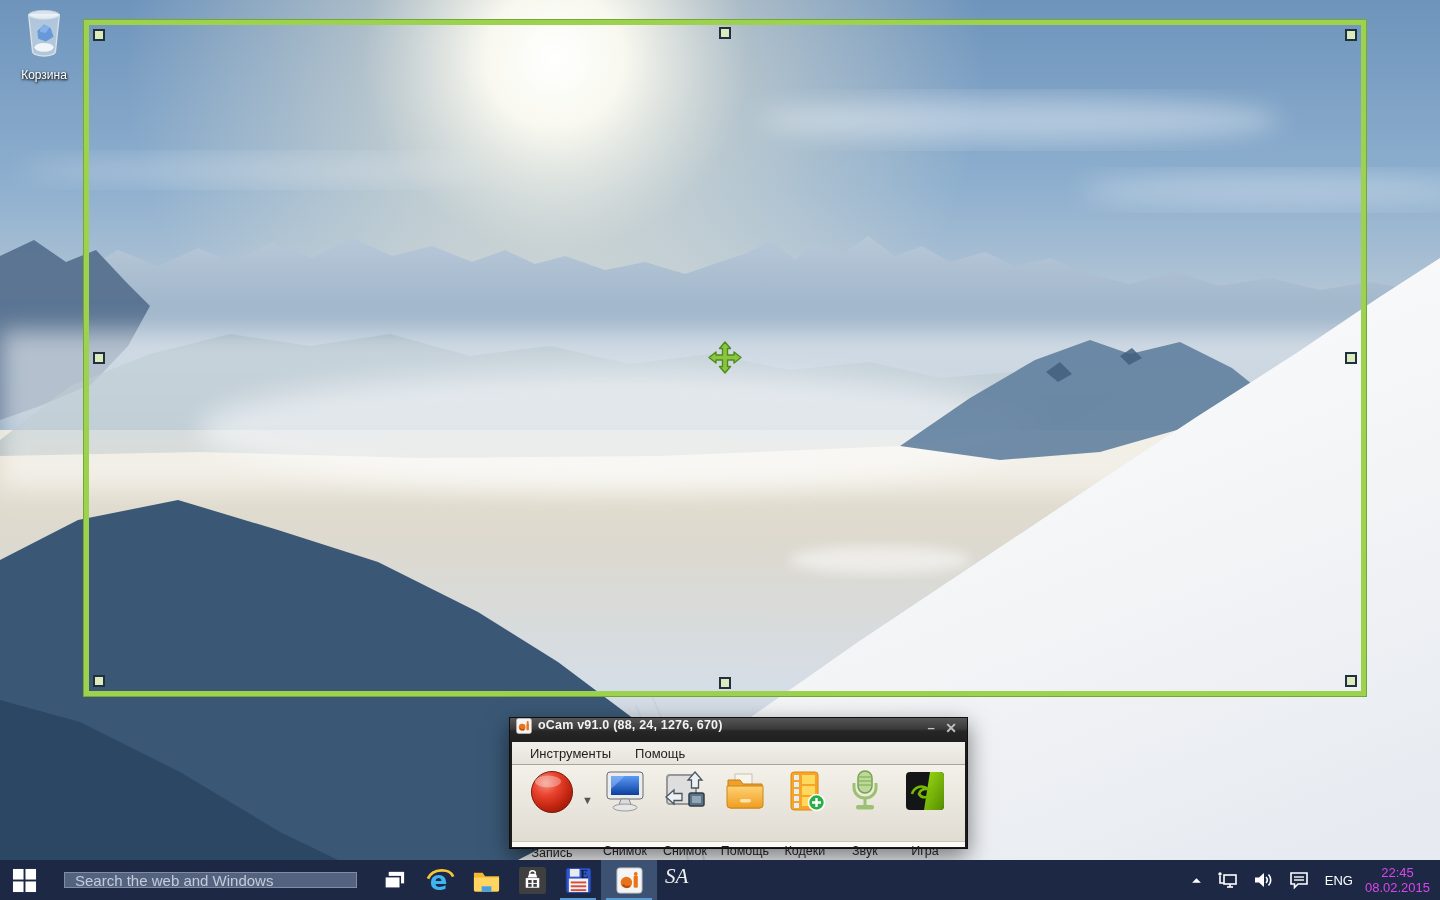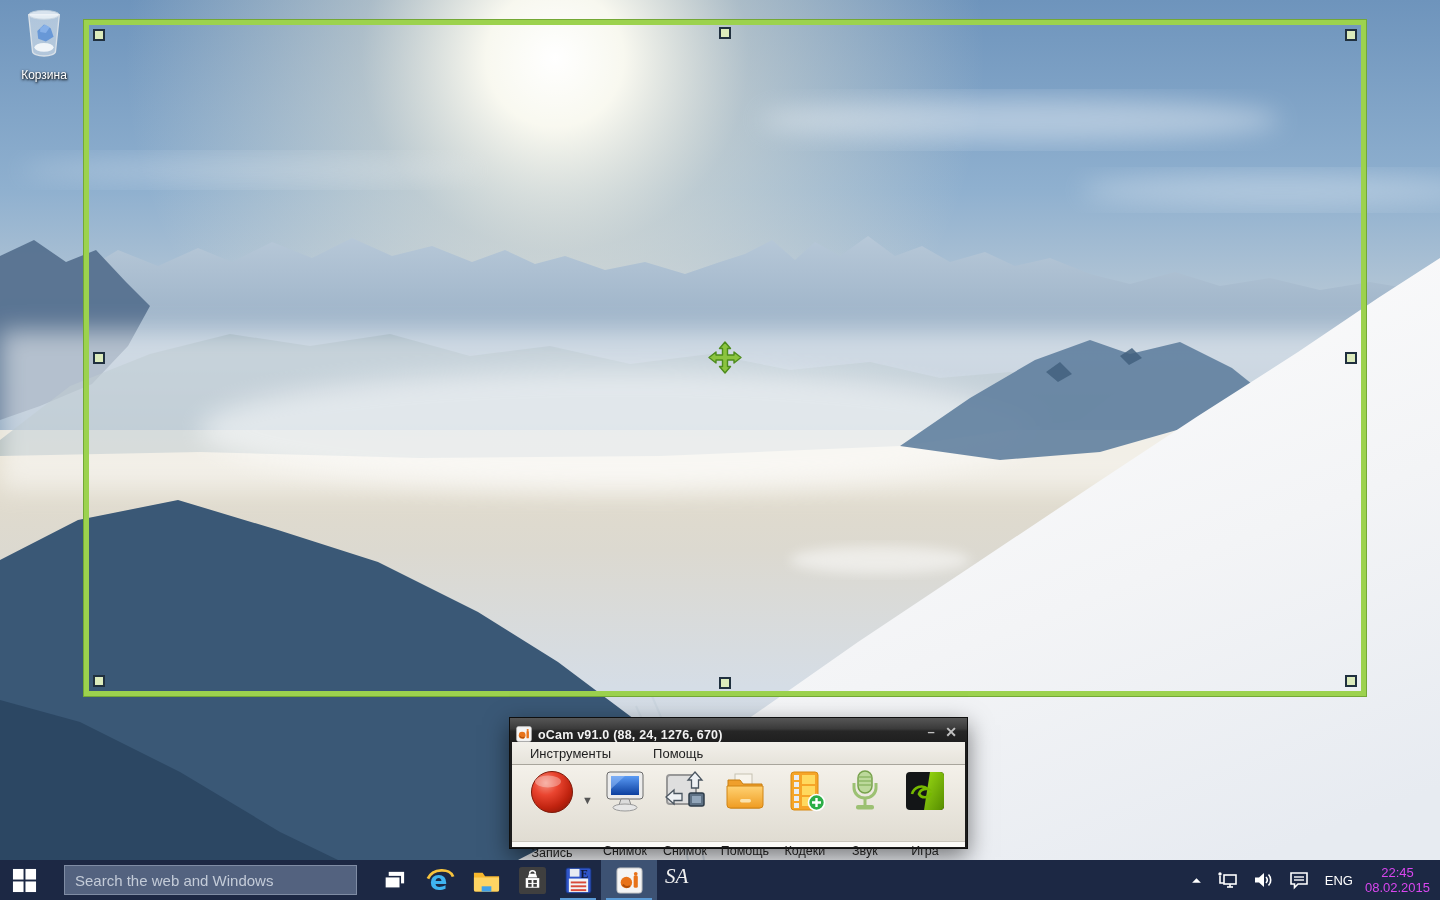--- a/index.html
+++ b/index.html
@@ -24,45 +24,45 @@
   .handle{position:absolute;width:12px;height:12px;background:var(--handle-fill);
     border:2px solid #20303f;}
   .h-tl{left:4px;top:4px;} .h-tc{left:calc(50% - 6px);top:2px;} .h-tr{right:4px;top:4px;}
   .h-ml{left:4px;top:calc(50% - 6px);} .h-mr{right:4px;top:calc(50% - 6px);}
   .h-bl{left:4px;bottom:4px;} .h-bc{left:calc(50% - 6px);bottom:2px;} .h-br{right:4px;bottom:4px;}
   .move-anchor{position:absolute;left:calc(50% - 18px);top:calc(50% - 18px);width:36px;height:36px;}
 
   
   .ocam{position:absolute;left:509px;top:717px;width:459px;height:132px;background:#1b1b1b;
     border:1px solid #0f0f0f;box-shadow:0 8px 22px rgba(0,0,0,.5);}
-  .titlebar{height:24px;display:flex;align-items:flex-end;padding:0 6px;
+  .titlebar{height:24px;display:flex;align-items:flex-start;padding:0 6px;
     background:linear-gradient(#565656,#3a3a3a 45%,#262626 55%,#1f1f1f);}
   .titlebar .app-icon{width:16px;height:16px;margin-right:6px;flex:0 0 auto;}
   .titlebar .title{flex:1;color:#f2f2f2;font-size:12.5px;font-weight:bold;letter-spacing:.2px;white-space:nowrap;overflow:hidden;}
   .winbtn{color:#c0c0c0;font-size:13px;font-weight:bold;width:20px;text-align:center;cursor:pointer;line-height:20px;}
   .winbtn.close{font-size:14px;}
   .win-body{margin:0 2px 2px 2px;background:#eceae3;}
-  .menubar{height:23px;display:flex;align-items:center;gap:22px;background:linear-gradient(#f2f0ea,#e6e3db);
+  .menubar{height:23px;display:flex;align-items:center;gap:4px;background:linear-gradient(#f2f0ea,#e6e3db);
     border-bottom:1px solid #a8a59c;padding:0 8px;}
   .menu-item{font-size:13px;color:#1d1d1d;padding:2px 10px;cursor:default;}
   .toolbar{height:76px;display:flex;align-items:flex-start;padding:4px 2px 0 10px;
     background:linear-gradient(#f4f1ea,#e0dcd2);}
   .tool-btn{width:60px;height:70px;display:flex;flex-direction:column;align-items:center;justify-content:flex-start;cursor:pointer;gap:33px;}
   .tool-btn .ticon{height:48px;display:flex;align-items:center;justify-content:center;}
   .tool-btn .tlabel{font-size:12.5px;color:#1a1a1a;margin-top:-2px;}
   .rec-wrap{display:flex;align-items:center;}
   .rec-drop{font-size:11px;color:#555;margin:0 2px 8px 0;cursor:pointer;}
   .statusbar{height:6px;background:#fbfaf7;border-top:1px solid #c9c5bb;}
 
   
   .taskbar{position:absolute;left:0;top:860px;width:1440px;height:40px;background:var(--taskbar-bg);
     display:flex;align-items:center;z-index:50;}
   .tb-btn{width:46px;height:40px;display:flex;align-items:center;justify-content:center;position:relative;cursor:pointer;flex:0 0 auto;}
   .tb-btn.start{width:48px;}
-  .search-box{width:293px;height:30px;margin:0 14px 0 16px;background:#53627f;border:1px solid #7f8ca4;
+  .search-box{width:293px;height:16px;margin:0 14px 0 16px;background:#53627f;border:1px solid #7f8ca4;
     color:#7dd3fc;font-size:15px;padding:0 10px;font-family:"Liberation Sans",sans-serif;}
   .search-box::placeholder{color:#c3cbd8;opacity:1;}
   .tb-underline{position:absolute;left:5px;right:5px;bottom:0;height:2px;background:var(--taskbar-underline);}
   .tb-btn.active-app{background:#3d5273;}
   .watermark{color:#f0f0f0;font-family:"Liberation Serif",serif;font-style:italic;font-size:21px;margin:4px 0 12px 8px;flex:0 0 auto;}
   .tb-spacer{flex:1;}
   .tray{display:flex;align-items:center;height:40px;flex:0 0 auto;}
   .tray-btn{height:40px;display:flex;align-items:center;justify-content:center;padding:0 7px;cursor:pointer;}
   .tray-lang{color:#fff;font-size:13px;padding:0 8px;cursor:pointer;}
   .tray-clock{display:flex;flex-direction:column;align-items:center;justify-content:center;color:#d946ef;

